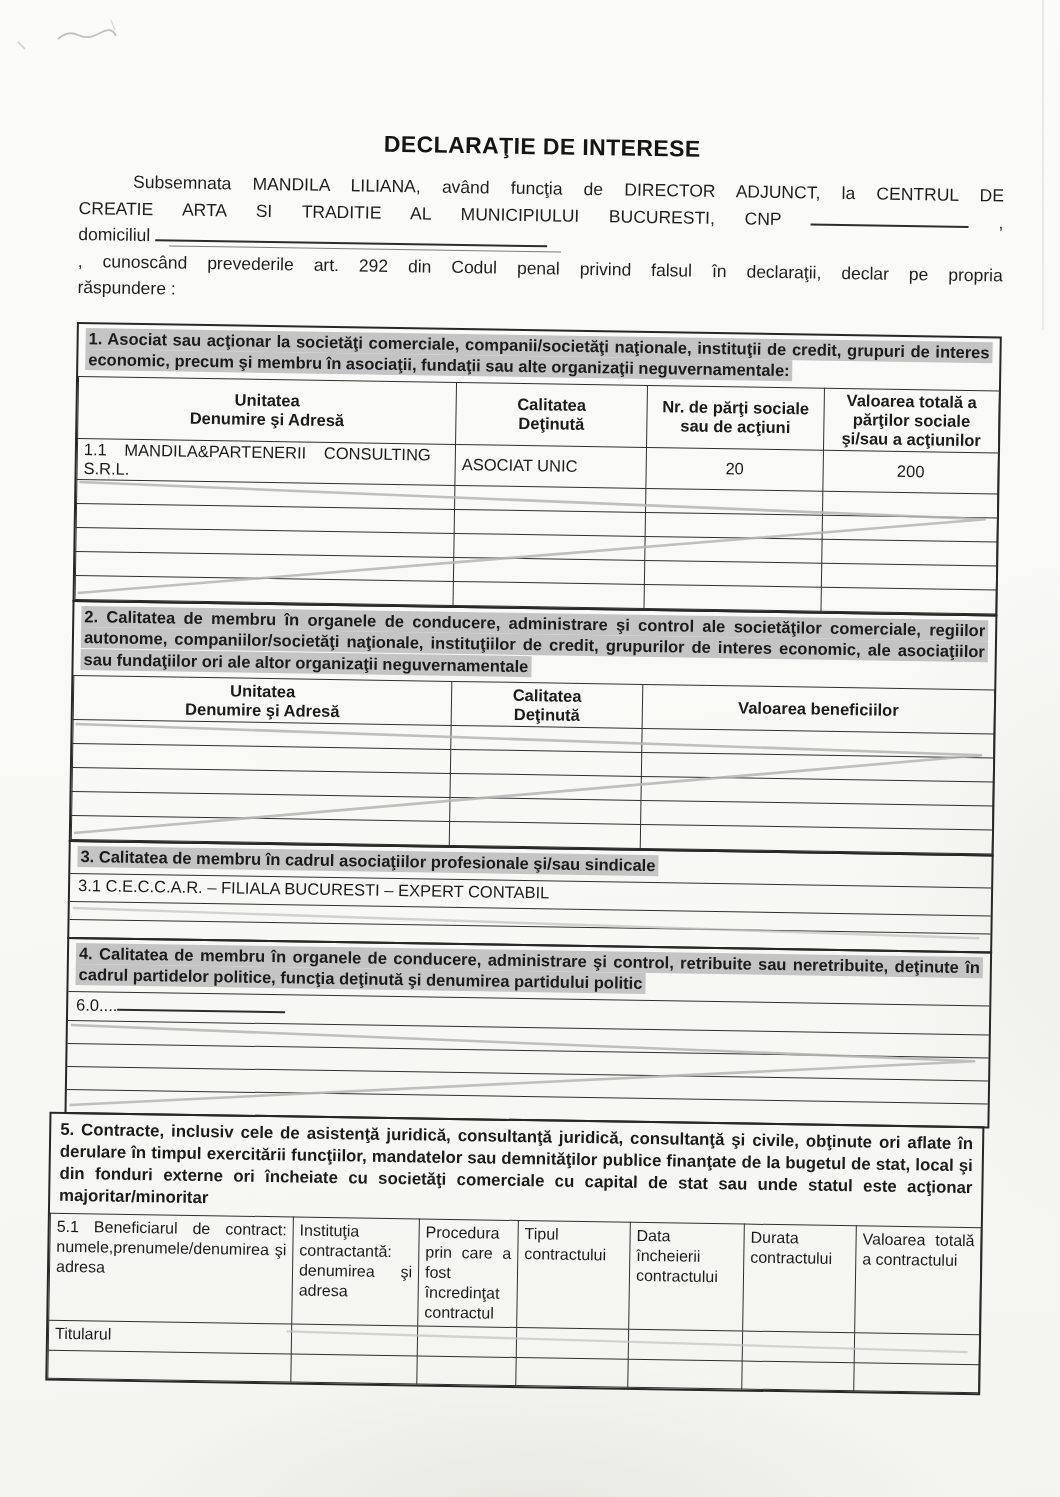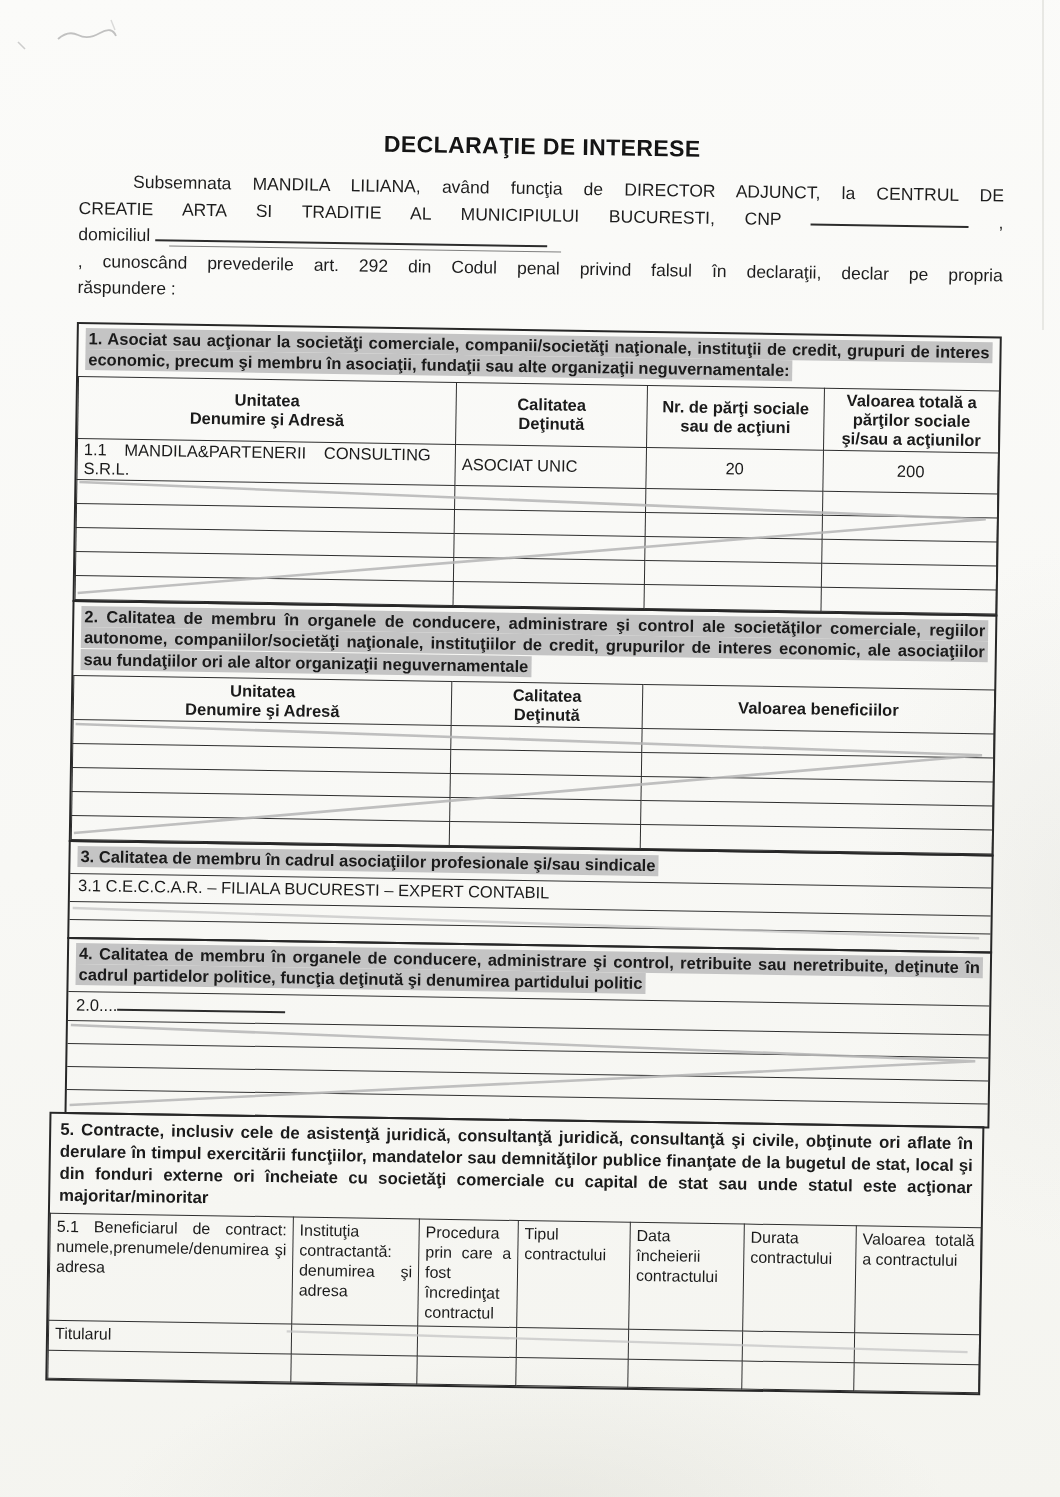--- a/index.html
+++ b/index.html
@@ -232,21 +232,21 @@
       <svg class="strike faint" style="height:38px" viewBox="0 0 921 38" preserveAspectRatio="none">
         <line x1="2" y1="12" x2="918" y2="28"></line>
       </svg>
     </div>
 
     <div class="sec">
       <div class="sec-head rule">
         <span class="hl">4. Calitatea de membru în organele de conducere, administrare şi control, retribuite sau neretribuite, deţinute în cadrul partidelor politice, funcţia deţinută şi denumirea partidului politic</span>
       </div>
       <div class="freerow h28">
-        <span>2.0....</span><span class="blank" style="width:168px"></span>
+        <span>6.0....</span><span class="blank" style="width:168px"></span>
       </div>
       <div class="freerow fr h23"></div>
       <div class="freerow fr h23"></div>
       <div class="freerow fr h23"></div>
       <div class="freerow fr h23"></div>
       <svg class="strike" style="height:92px" viewBox="0 0 921 92" preserveAspectRatio="none">
         <polyline points="2,8 916,30 2,88"></polyline>
       </svg>
     </div>
 

